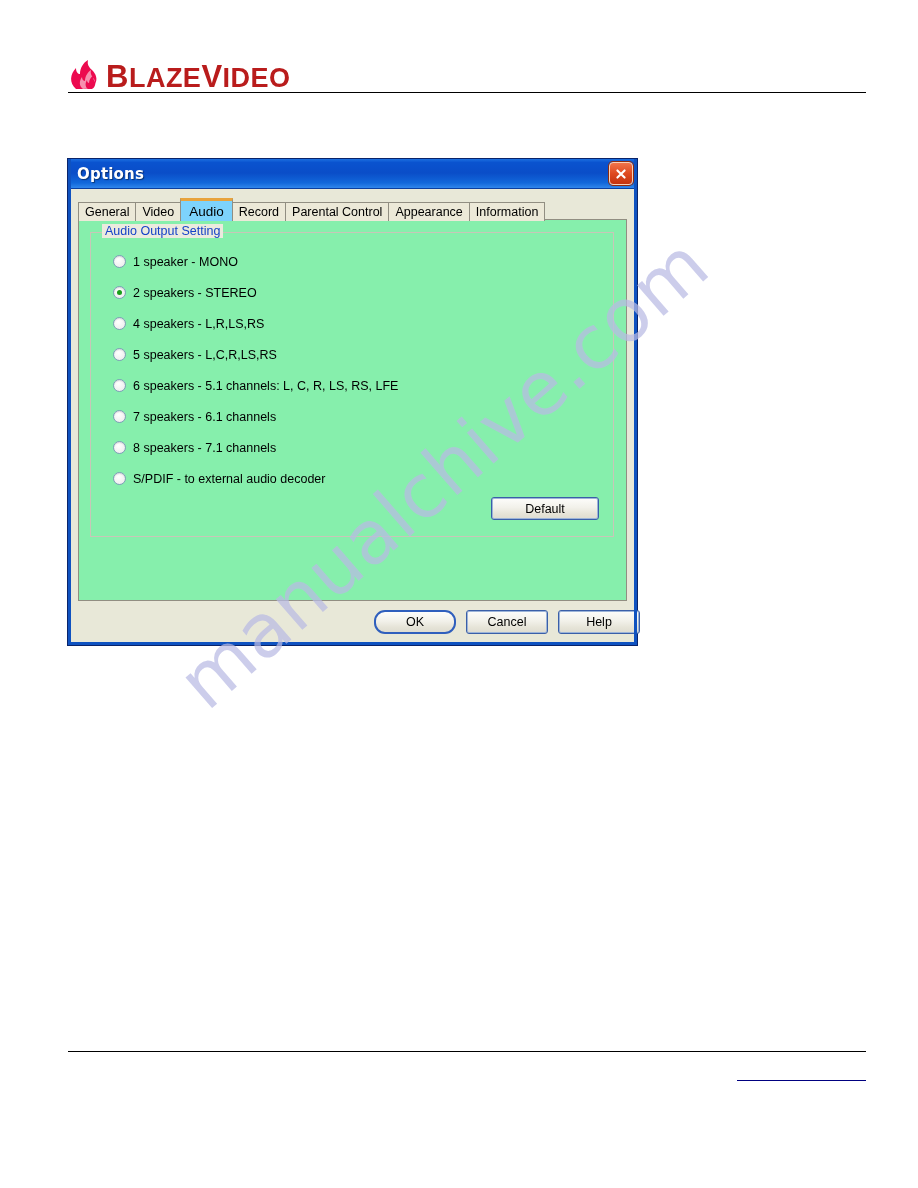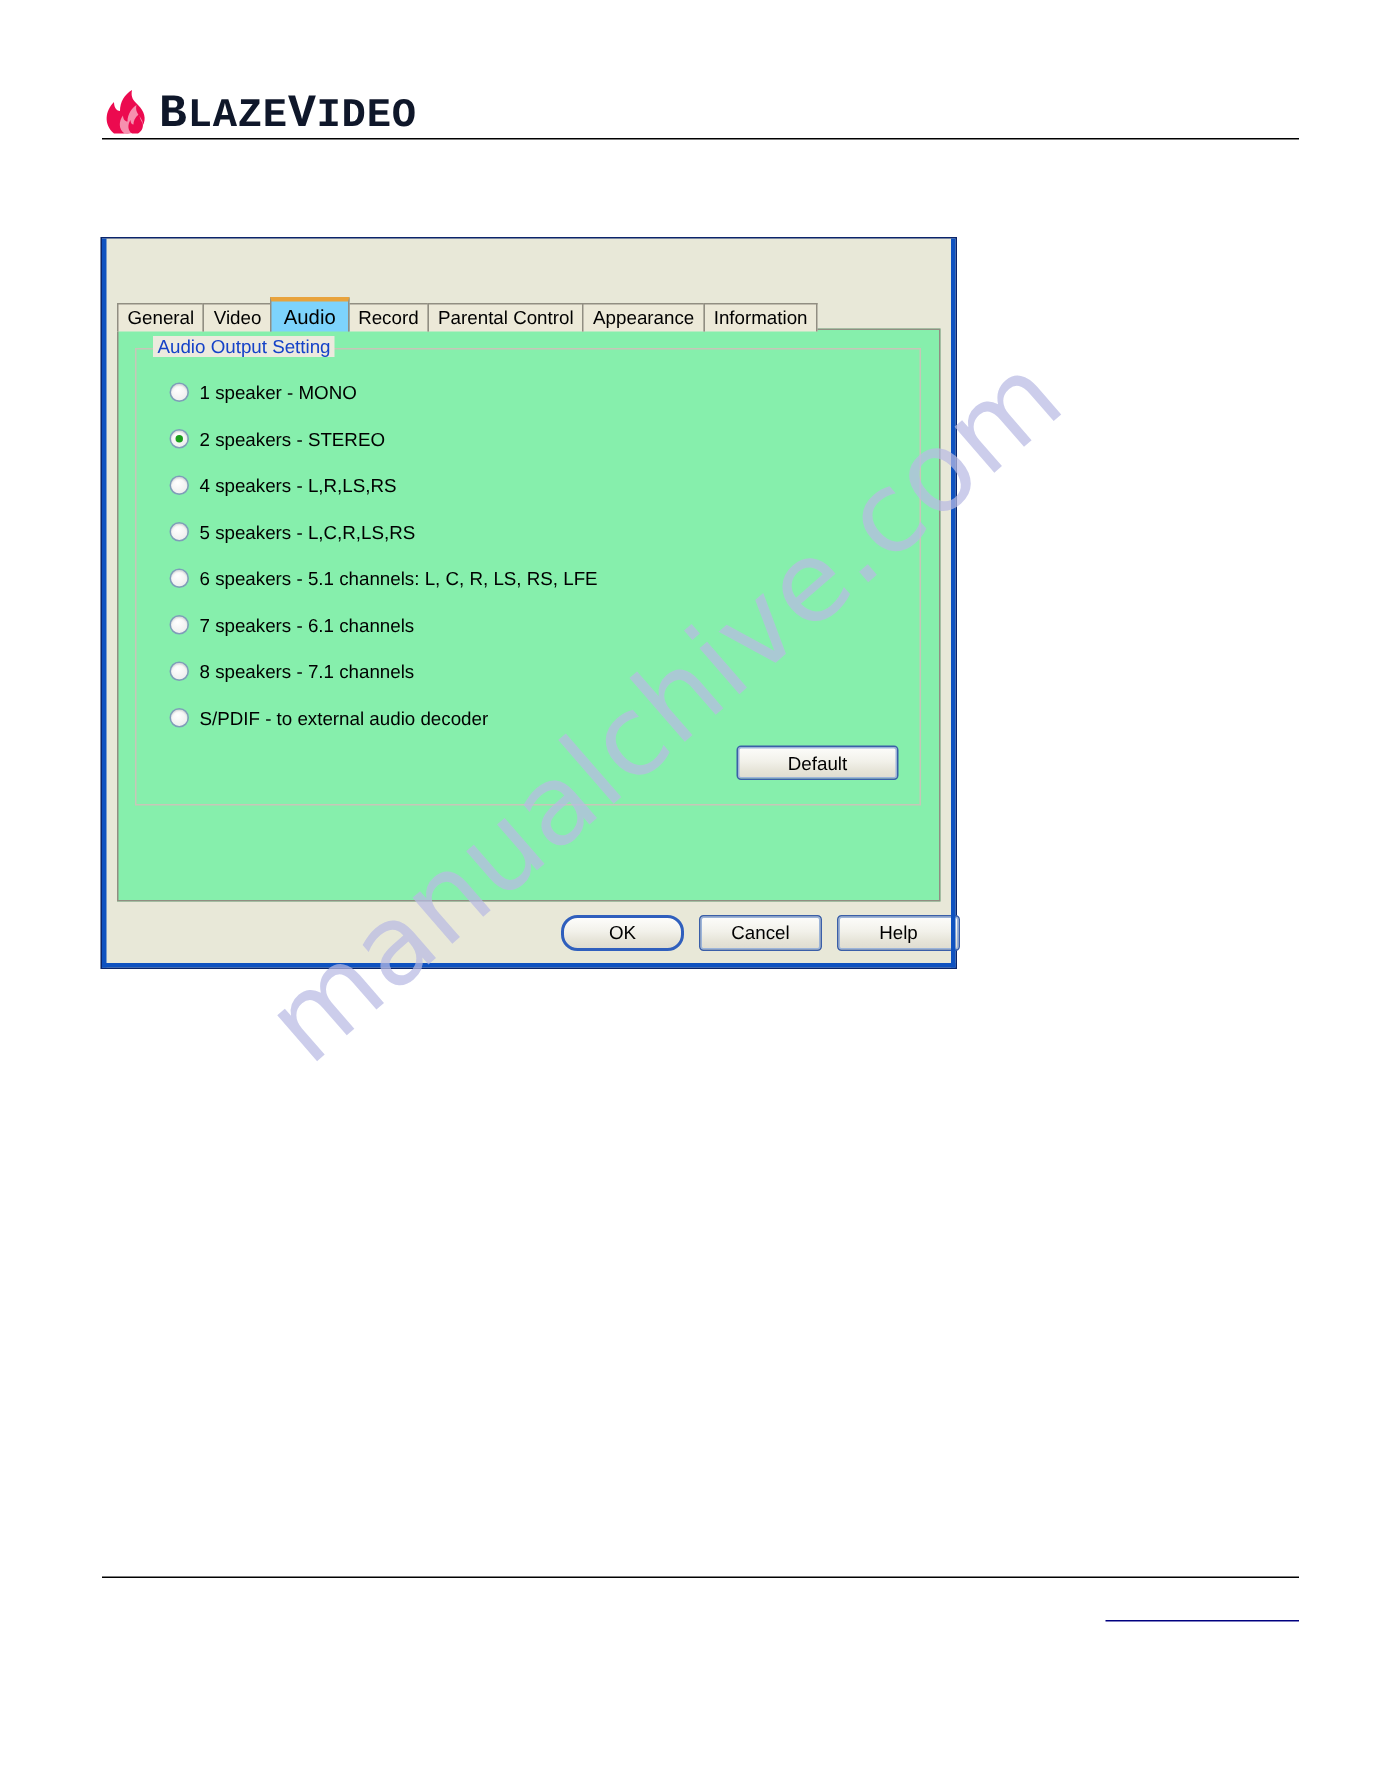--- a/index.html
+++ b/index.html
@@ -31,25 +31,25 @@
     align-items: flex-end;
     height: 40px;
   }
   #flame-icon {
     width: 34px;
     height: 32px;
     margin-right: 4px;
     margin-bottom: 1px;
   }
   #brand-wordmark {
-    font-family: Liberation Mono, monospace;
+    font-family: Liberation Sans, sans-serif;
     font-size: 27px;
     font-weight: bold;
     letter-spacing: 0.5px;
-    color: #0f172a;
+    color: #b91c1c;
     line-height: 1;
     display: block;
   }
   #brand-wordmark .cap { font-size: 31px; }
   #header-rule {
     position: absolute;
     left: 0;
     top: 40px;
     width: 798px;
     height: 0;
@@ -338,20 +338,28 @@
       <path d="M15 30 C11 27 11 22 14 18 C14 21 16 22 17 22 C17 17 20 13 23 11 C22 15 24 17 26 20 C28 23 28 27 25 29 Z" fill="#ffffff" opacity="0.55"></path>
       <path d="M20 30 C17 28 17 24 19 21 C19 23 20 24 21 24 C21 21 23 18 25 17 C25 20 26 21 27 23 C28 26 26 29 24 30 Z" fill="#ec0a4f"></path>
     </svg>
     <span id="brand-wordmark"><span class="cap">B</span><span>LAZE</span><span class="cap">V</span><span>IDEO</span></span>
   </div>
   <div id="header-rule"></div>
 </div>
 
 <div id="options-dialog">
 
+  <div id="dialog-titlebar">
+    <span id="dialog-title">Options</span>
+    <div id="close-button">
+      <svg width="12" height="12" viewBox="0 0 12 12">
+        <path d="M2.4 2.4 L9.6 9.6 M9.6 2.4 L2.4 9.6" stroke="#ffffff" stroke-width="2.1" stroke-linecap="round"></path>
+      </svg>
+    </div>
+  </div>
 
   <div id="tab-strip">
     <div class="tab">General</div>
     <div class="tab">Video</div>
     <div class="tab active">Audio</div>
     <div class="tab">Record</div>
     <div class="tab">Parental Control</div>
     <div class="tab">Appearance</div>
     <div class="tab">Information</div>
   </div>

